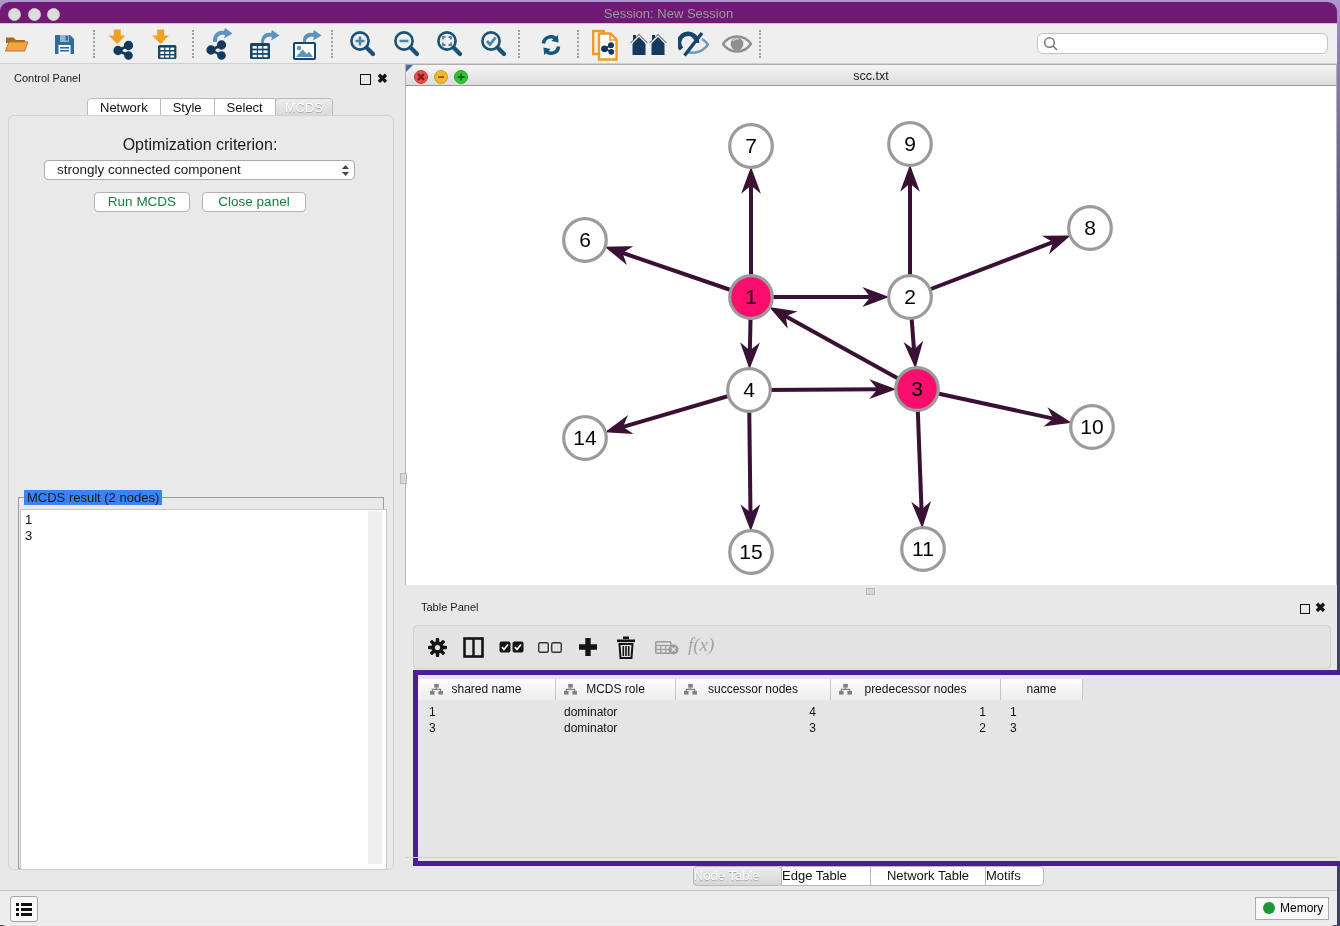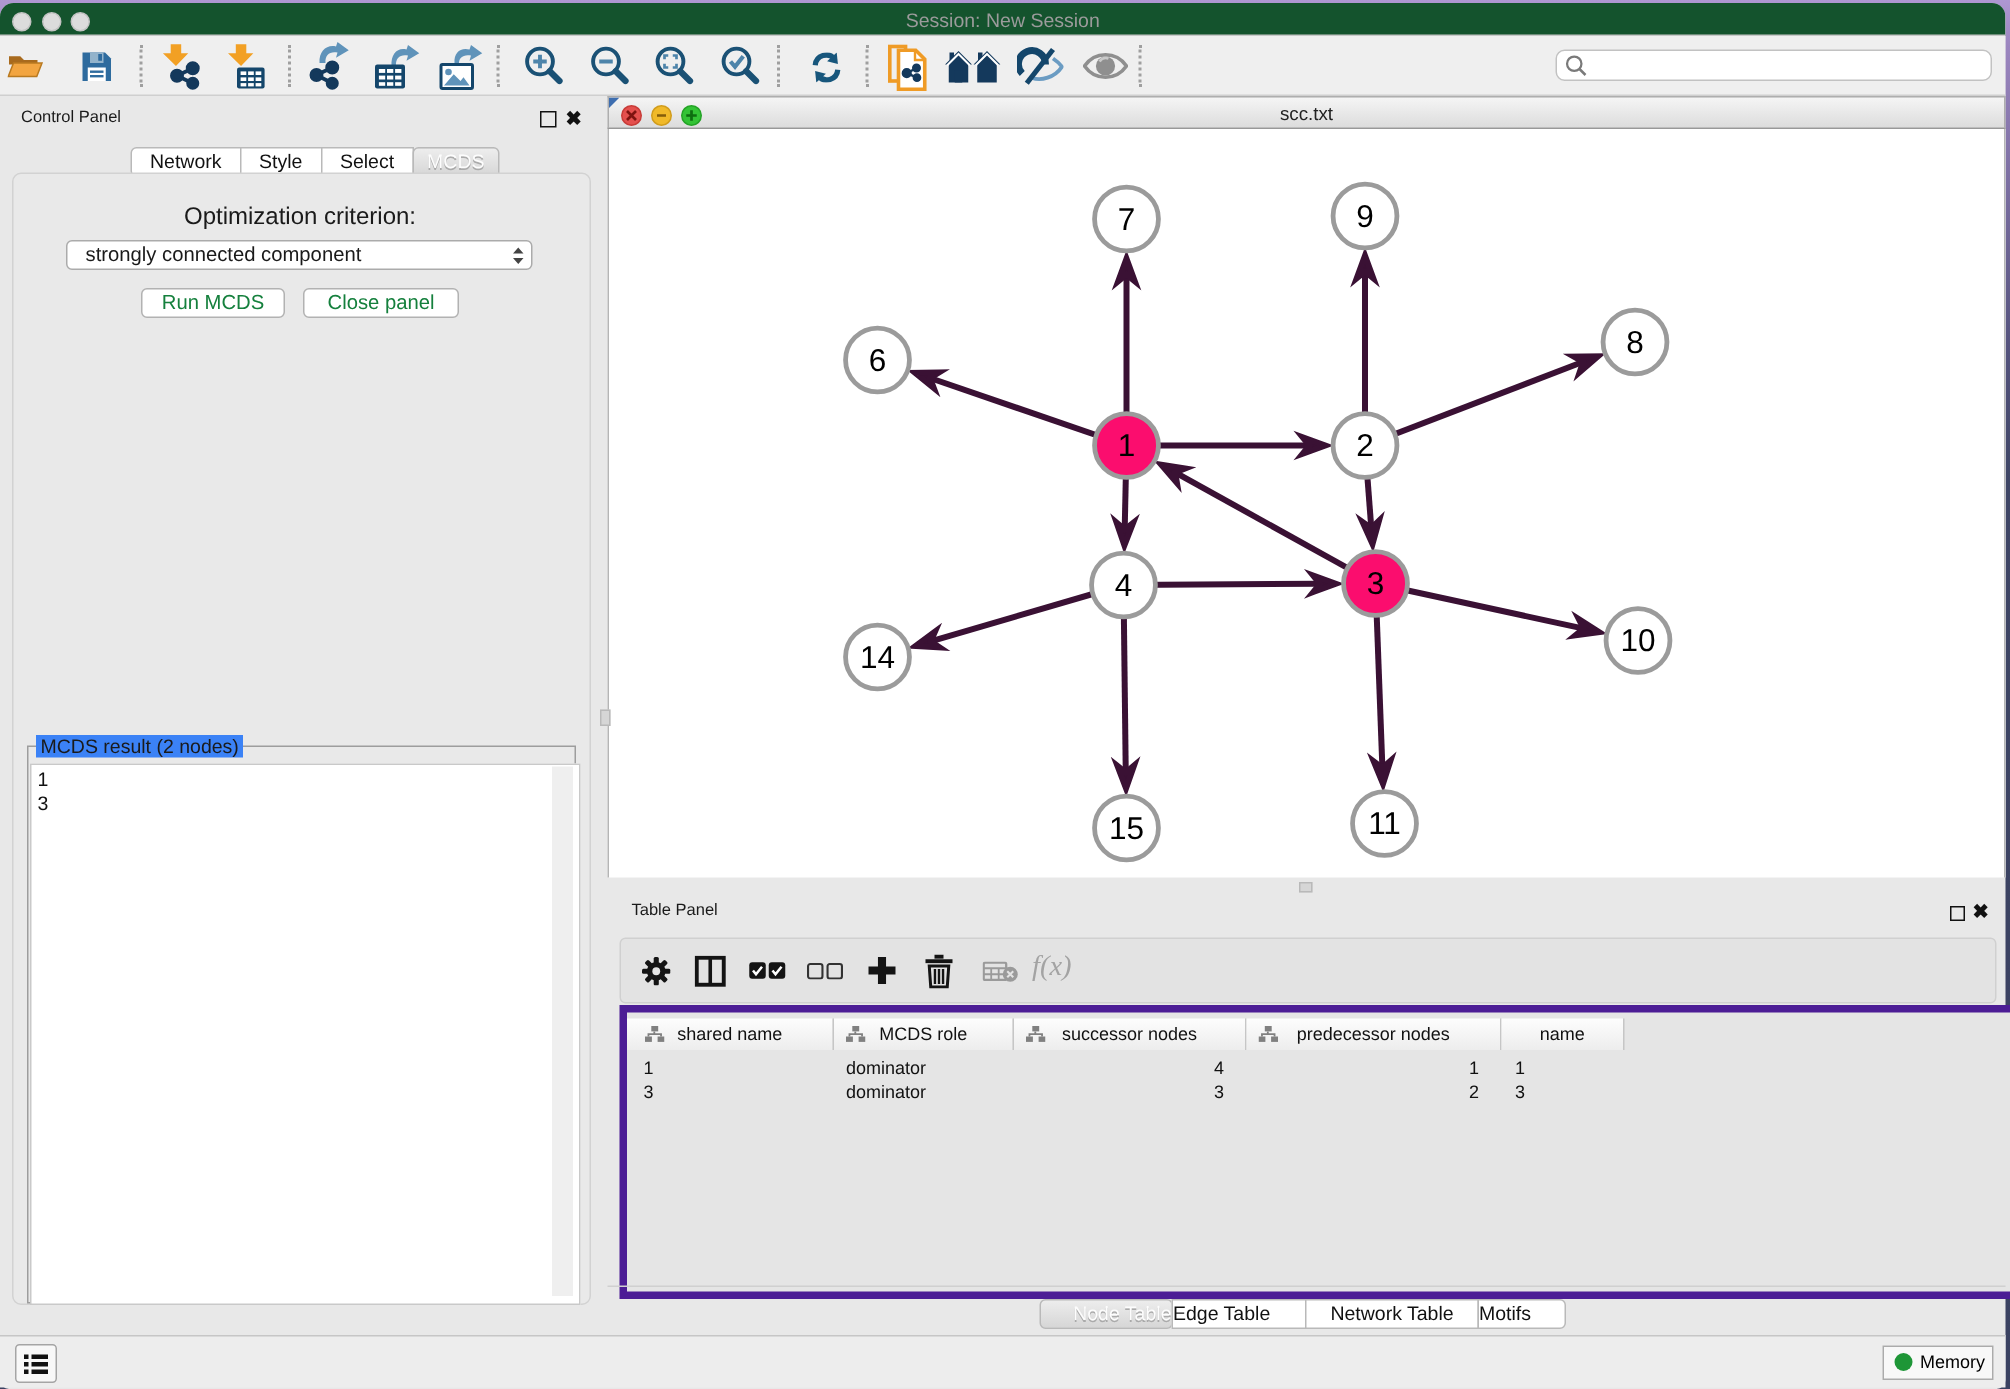--- a/index.html
+++ b/index.html
@@ -3,21 +3,21 @@
 <meta charset="utf-8">
 <style>
 html,body{margin:0;padding:0;}
 body{width:1340px;height:926px;overflow:hidden;position:relative;
  font-family:"Liberation Sans",sans-serif;
  background:linear-gradient(180deg,#af97d2 0,#9c86c0 30px,#55537e 230px,#3e4565 320px,#3a4161 926px);}
 .abs{position:absolute;}
 #win{position:absolute;left:0;top:2px;width:1337px;height:924px;background:#e8e8e8;
  border-radius:9px 9px 6px 6px;overflow:hidden;}
 
-#titlebar{position:absolute;left:0;top:0;width:100%;height:21px;background:#14532d;border-bottom:1px solid #c8c8c8;}
+#titlebar{position:absolute;left:0;top:0;width:100%;height:21px;background:#701a75;border-bottom:1px solid #c8c8c8;}
 .tl{position:absolute;top:5.5px;width:11px;height:11px;border-radius:50%;background:#dcdcdc;border:1px solid #c3c3c3;}
 #wtitle{position:absolute;top:4px;left:0;width:100%;text-align:center;color:#9b9b9b;font-size:13px;}
 
 #toolbar{position:absolute;left:0;top:22px;width:100%;height:39px;background:#efefef;border-bottom:1px solid #cfcfcf;}
 #search{position:absolute;left:1037px;top:31px;width:289px;height:19px;background:#fff;border:1px solid #c2c2c2;border-radius:6px;}
 #icons svg{position:absolute;}
 .ptitle{font-size:11px;color:#1a1a1a;}
 .tabs{position:absolute;display:flex;font-size:13px;}
 .tab{border:1px solid #b9b9b9;background:#fff;color:#111;padding:1px 12px 2px;margin-left:-1px;line-height:15px;box-sizing:border-box;white-space:nowrap;}
 .tab.first{border-radius:4px 0 0 4px;}
@@ -424,21 +424,21 @@
   <div class="td" style="left:413px;top:29px;width:155px;text-align:right;">1</div>
   <div class="td" style="left:592px;top:29px;">1</div>
   <div class="td" style="left:11px;top:45px;">3</div>
   <div class="td" style="left:146px;top:45px;">dominator</div>
   <div class="td" style="left:258px;top:45px;width:140px;text-align:right;">3</div>
   <div class="td" style="left:413px;top:45px;width:155px;text-align:right;">2</div>
   <div class="td" style="left:592px;top:45px;">3</div>
 </div>
 <div class="abs" style="left:405px;top:857px;width:932px;border-top:1px solid #d0d0d0;"></div>
 <div class="tabs" style="left:694px;top:866px;">
-  <div class="tab sel first" style="border-radius:4px;width:89px;padding:1px 0 2px;text-align:right;white-space:nowrap;">Node Table</div>
+  <div class="tab sel first" style="border-radius:4px;width:89px;padding:1px 0 2px;text-align:left;white-space:nowrap;">Node Table</div>
     <div class="tab" style="width:90px;padding:1px 0 2px;text-align:left;white-space:nowrap;">Edge Table</div>
     <div class="tab" style="width:116px;padding:1px 0 2px;text-align:center;white-space:nowrap;">Network Table</div>
     <div class="tab last" style="width:59px;padding:1px 0 2px;text-align:left;white-space:nowrap;">Motifs</div>
 </div>
 <div id="statusbar"></div>
 <div id="memBtn"><span style="display:inline-block;width:12px;height:12px;border-radius:50%;background:#1e9637;margin:0 5px 0 7px;vertical-align:-2px;"></span>Memory</div>
 <div id="listBtn"><svg width="16" height="14" style="margin:5px 0 0 5px;">
       <g fill="#111">
         <rect x="0" y="1" width="3" height="3"></rect>
         <rect x="5" y="1" width="11" height="3"></rect>

